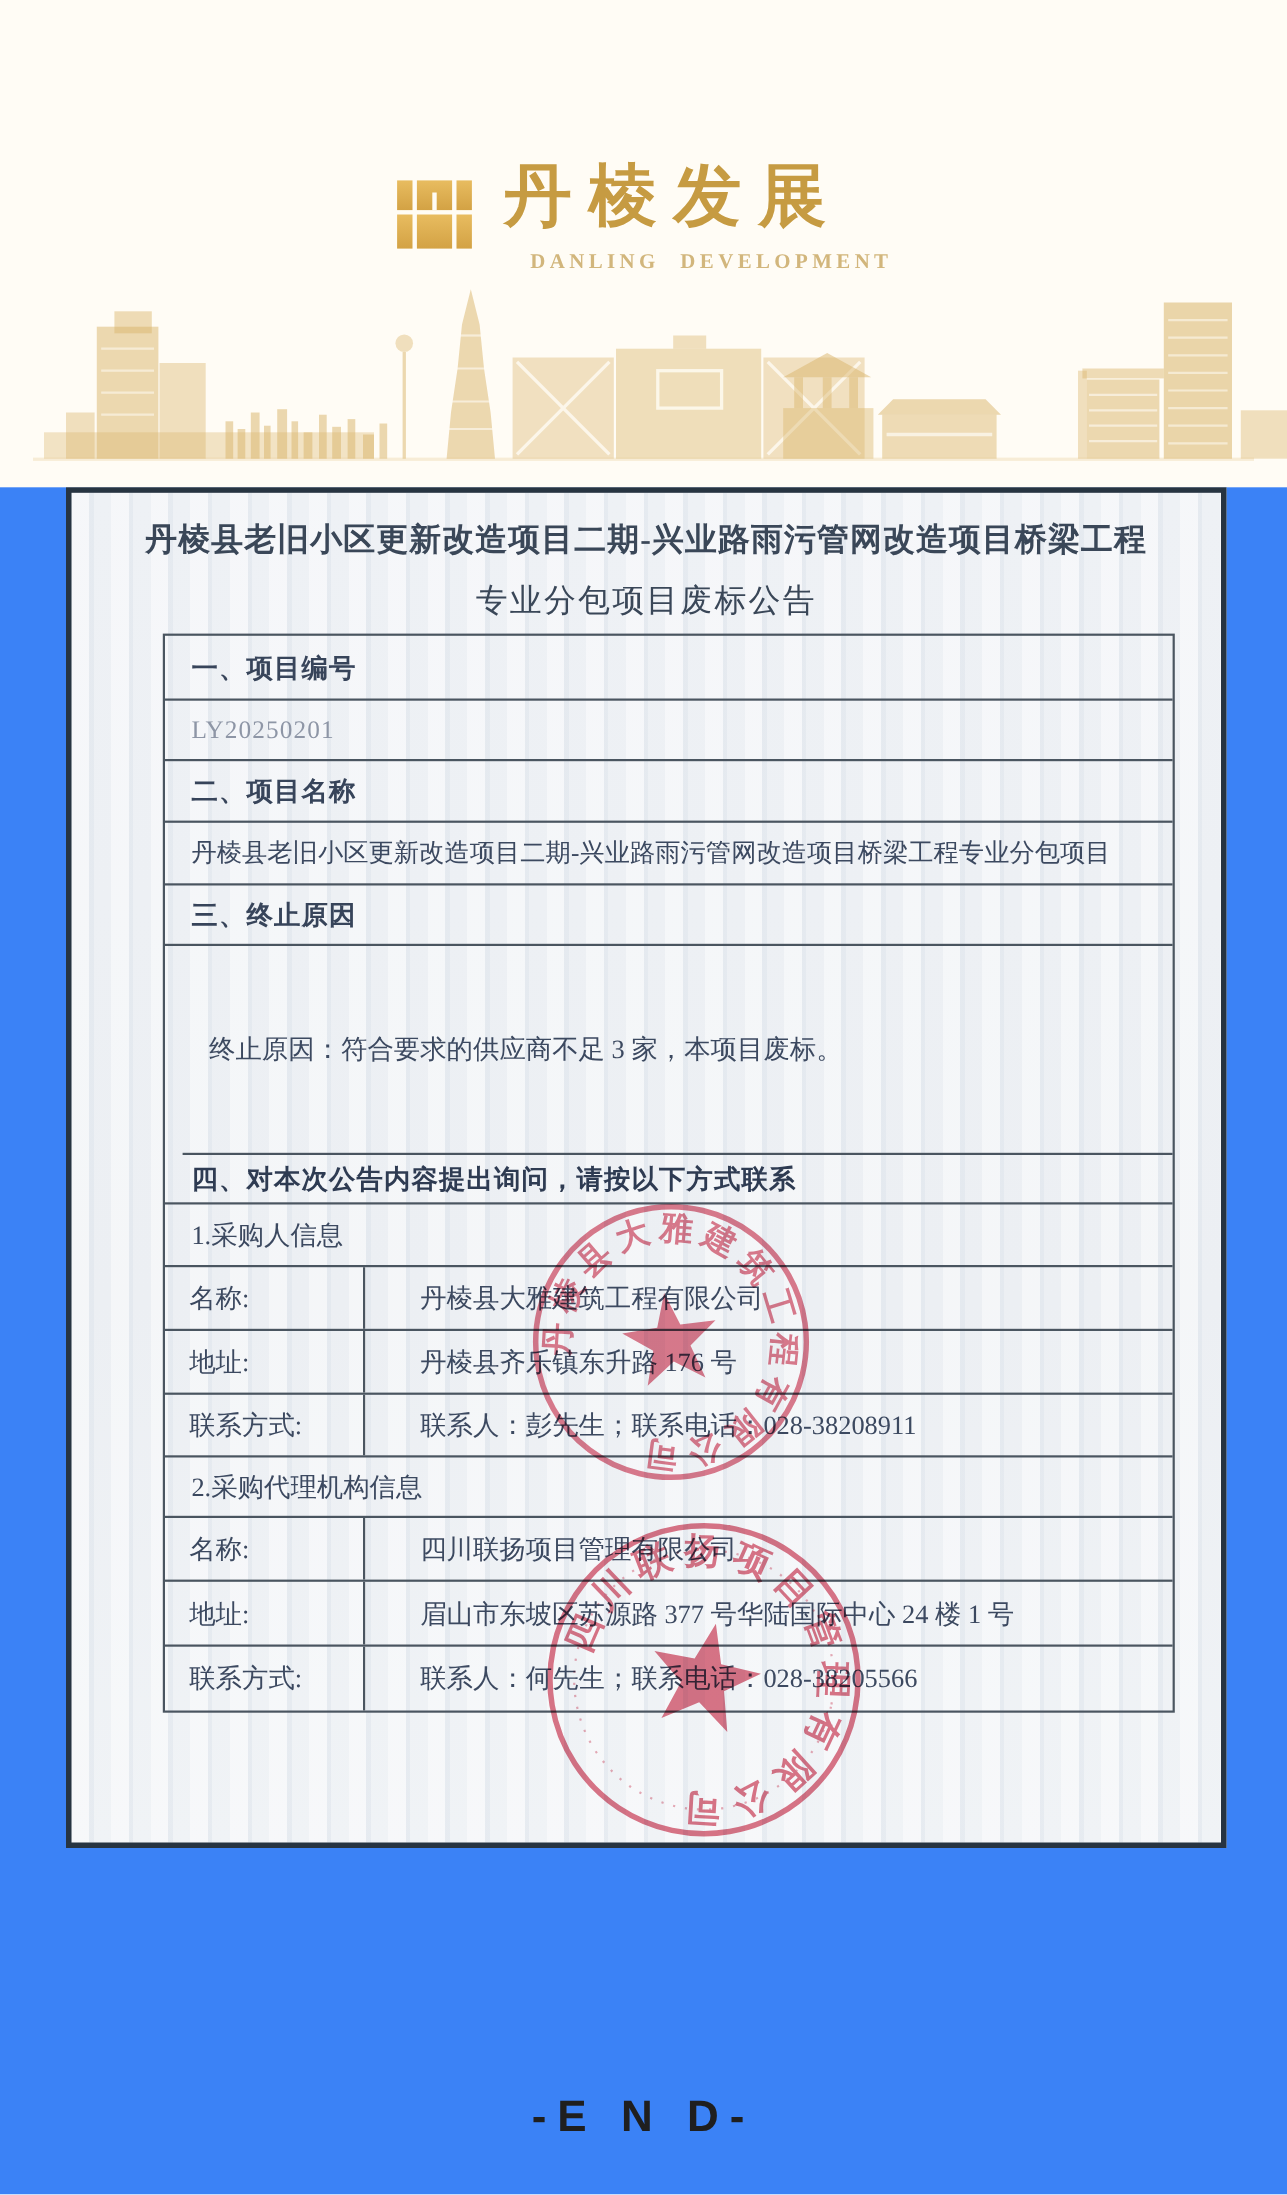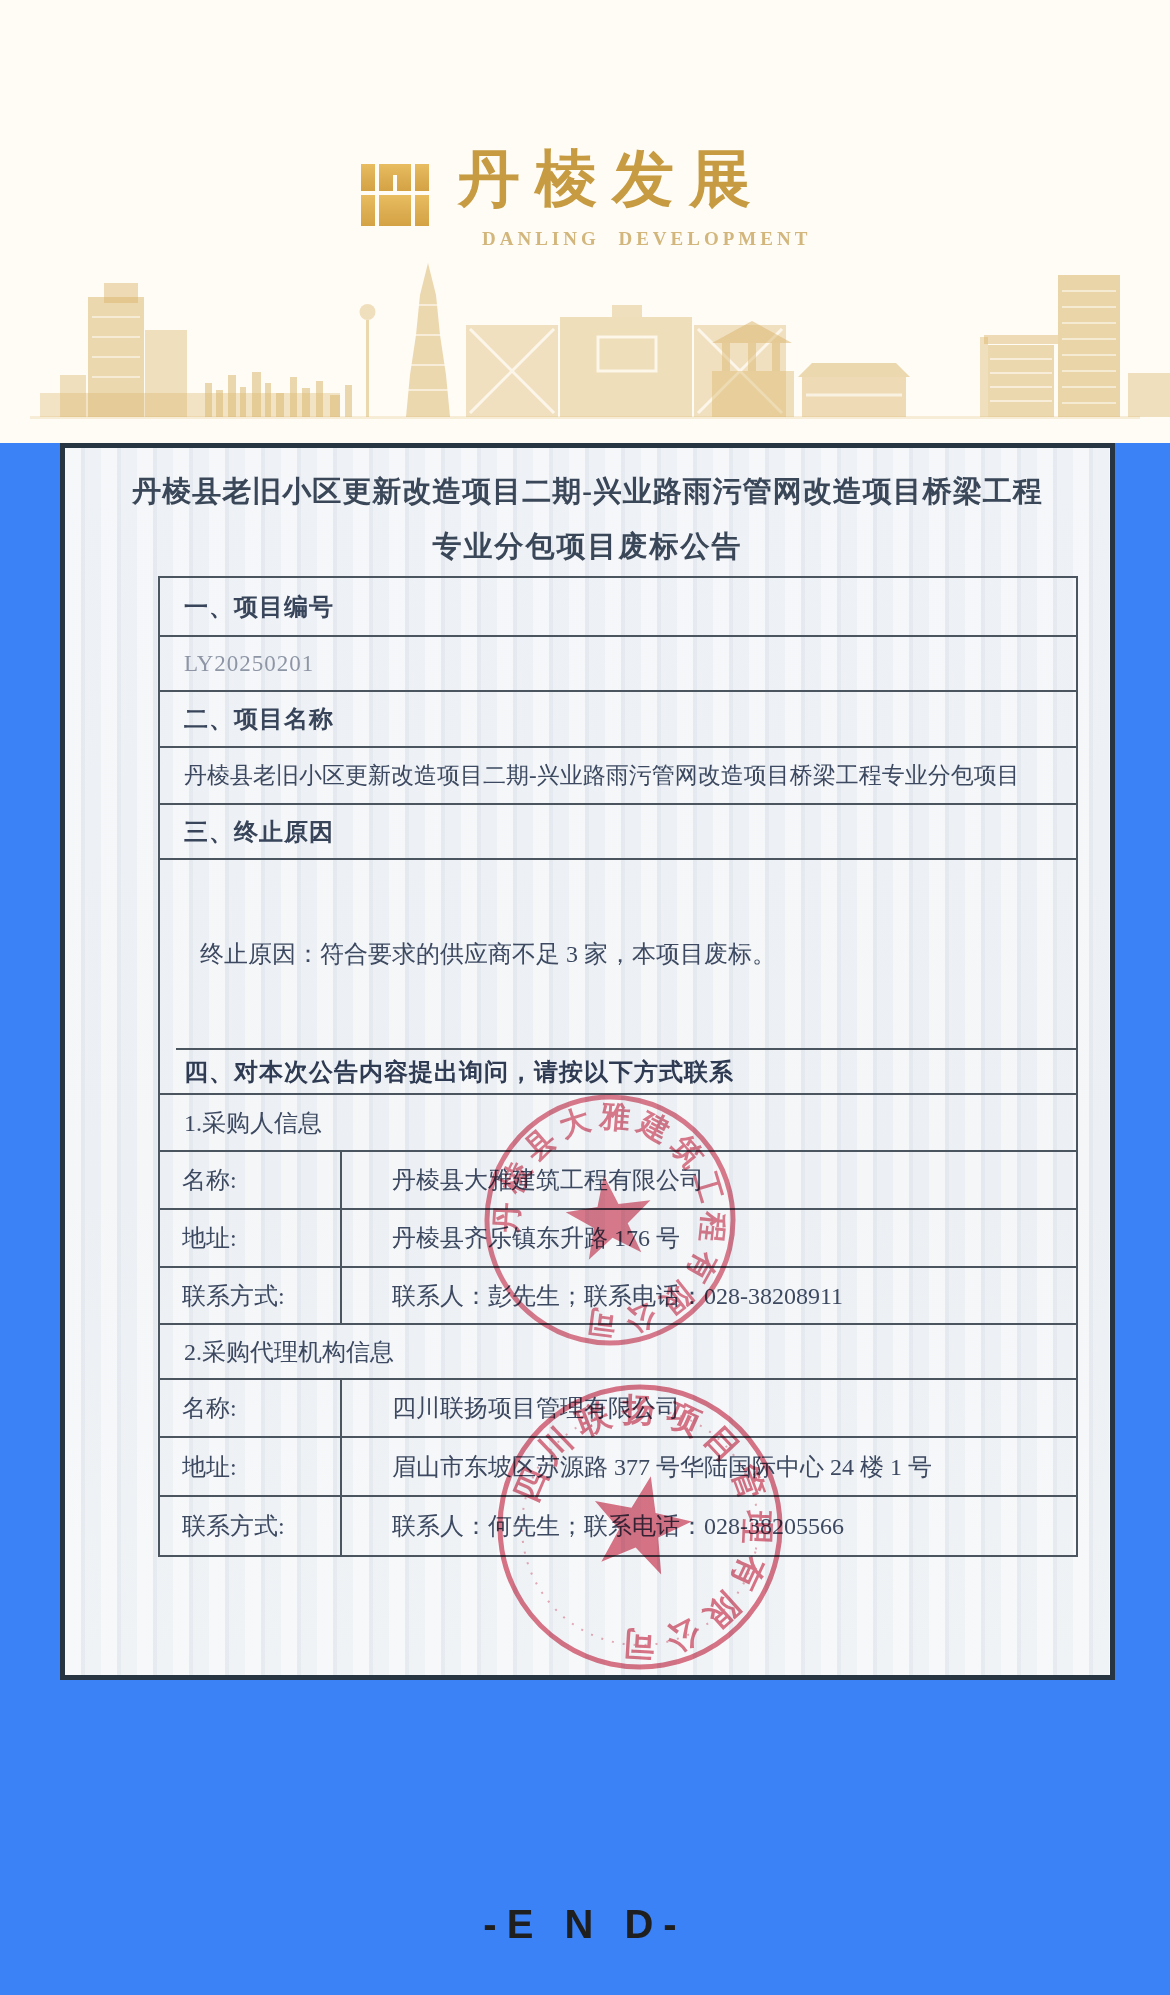--- a/index.html
+++ b/index.html
@@ -22,23 +22,23 @@
   .skyline{position:absolute;left:0;top:225px;width:1170px;height:200px;}
 
   
   .doc{position:absolute;left:60px;top:443px;width:1045px;height:1227px;border:5px solid #273441;
        background:
          repeating-linear-gradient(90deg, rgba(255,255,255,.45) 0 16px, rgba(219,226,234,.45) 16px 20px, rgba(255,255,255,0) 20px 36px),
          linear-gradient(180deg,#eef1f5 0%,#ecEFf3 60%,#f0f3f6 100%);
        background-color:#edf0f4;}
   .doc-title{position:absolute;left:0;top:26px;width:100%;text-align:center;color:#3a4758;}
   .doc-title .t1{font-size:29px;font-weight:700;letter-spacing:1px;line-height:34px;}
-  .doc-title .t2{font-size:29px;font-weight:700;letter-spacing:2px;line-height:34px;margin-top:21px;}
-
-  .table{position:absolute;left:93px;top:128px;width:920px;border:2px solid #4a5560;box-sizing:border-box;}
+  .doc-title .t2{font-size:29px;font-weight:400;letter-spacing:2px;line-height:34px;margin-top:21px;}
+
+  .table{position:absolute;left:83px;top:128px;width:920px;border:2px solid #4a5560;box-sizing:border-box;}
   .trow{box-sizing:border-box;border-bottom:2px solid #4a5560;display:flex;align-items:center;color:#3c4960;font-size:24px;}
   .trow:last-child{border-bottom:none;}
   .trow.section span{font-weight:700;letter-spacing:1px;color:#37445a;}
   .trow.section,.trow.sub,.trow.value,.trow.valued{padding-left:24px;}
   .trow.strong span{font-weight:700;color:#2e3b52;}
   .trow.value span{color:#8e96a6;font-size:23px;letter-spacing:1px;}
   .trow.valued span{font-size:23px;}
   .trow.sub span{font-size:24px;color:#3c4960;}
   .trow.reason{align-items:flex-start;margin-left:16px;}
   .trow.reason span{padding-top:78px;padding-left:24px;display:block;}

